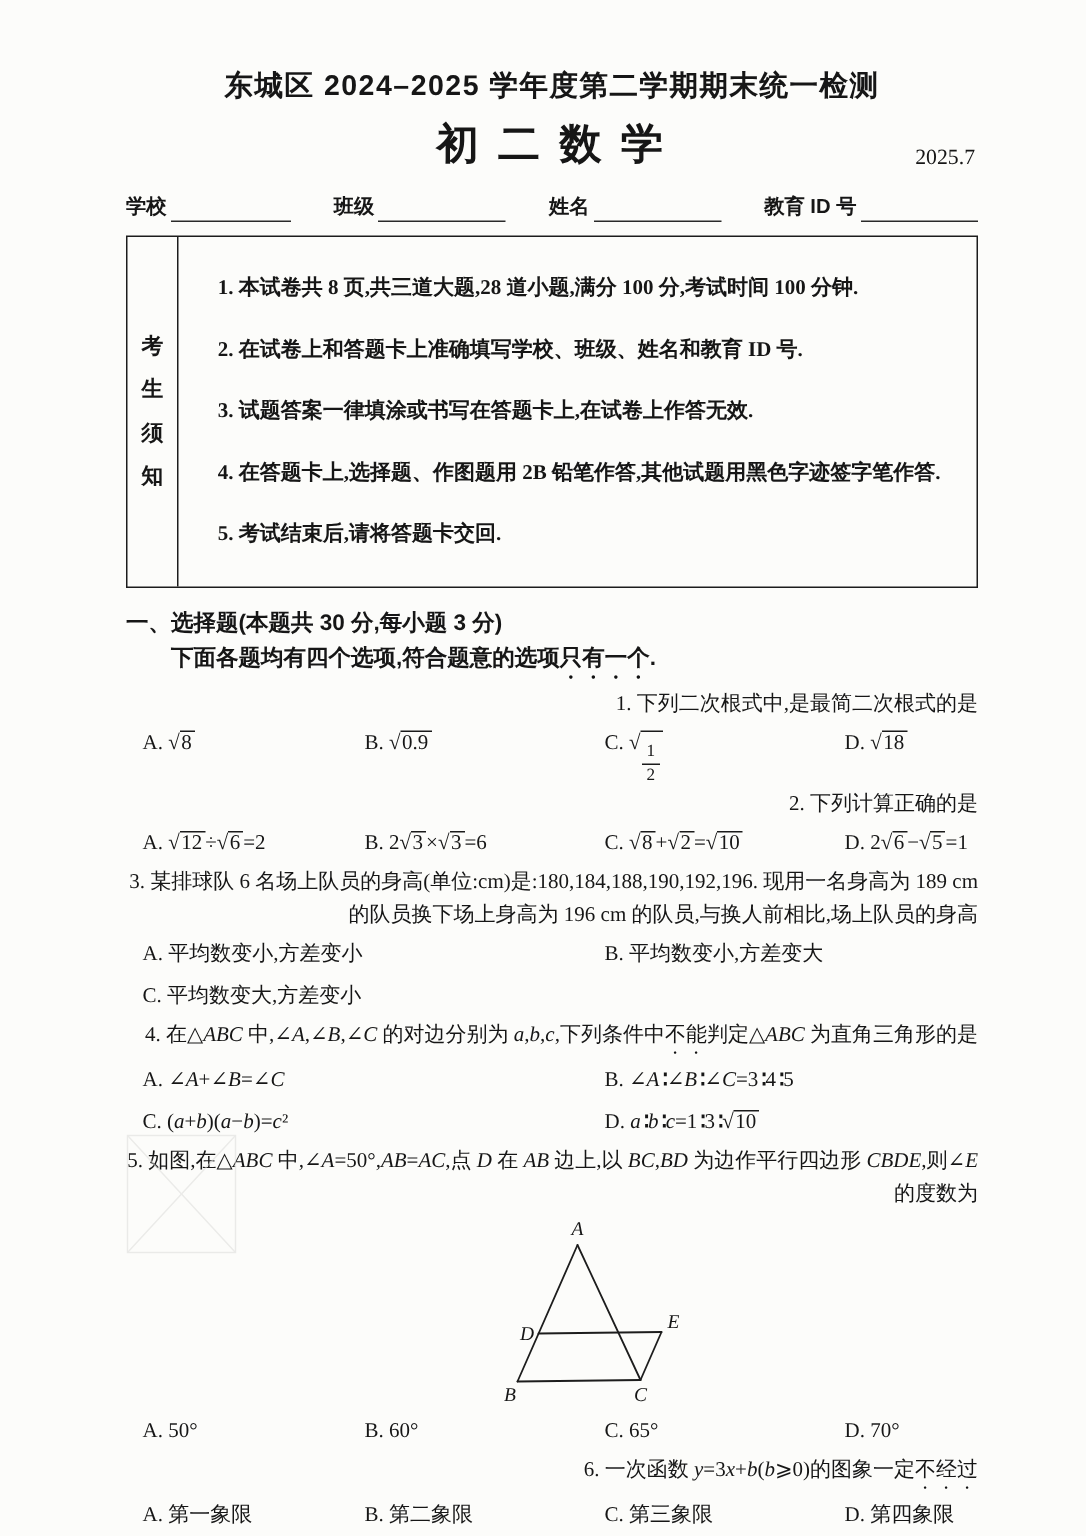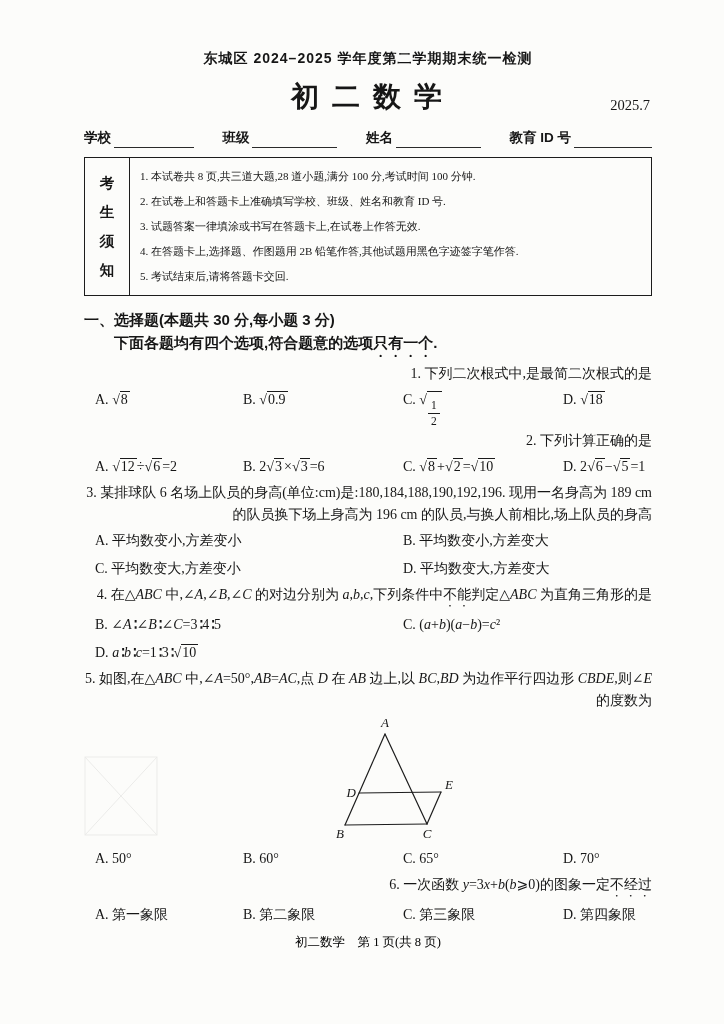--- a/index.html
+++ b/index.html
@@ -6,21 +6,21 @@
   body{width:724px;height:1024px;overflow:hidden;background:#e9e9e7;}
   .page{
     position:relative;width:724px;height:1024px;box-sizing:border-box;
     background:#fcfcfa;color:#161616;
     padding:46px 72px 0 84px;
     font-family:"Liberation Serif","DejaVu Serif",serif;
     font-size:14px;
   }
   
   .exam-title{
-    margin:0;text-align:center;font-size:14px;line-height:24px;font-weight:700;
+    margin:0;text-align:center;font-size:19px;line-height:24px;font-weight:700;
     font-family:"Liberation Sans","DejaVu Sans",sans-serif;letter-spacing:1px;
   }
   .subject-row{position:relative;margin-top:8px;height:38px;}
   .subject-title{
     position:absolute;left:0;right:0;text-align:center;
     font-size:28px;font-weight:700;letter-spacing:3px;line-height:38px;
   }
   .exam-date{position:absolute;right:2px;bottom:2px;font-size:14.5px;}
   .fields-row{
     margin-top:12px;display:flex;justify-content:space-between;align-items:flex-end;
@@ -32,21 +32,21 @@
   
   .notice{
     margin-top:9px;display:flex;border:1.6px solid #1c1c1c;
   }
   .notice-side{
     width:44px;border-right:1.3px solid #1c1c1c;display:flex;align-items:center;justify-content:center;
     font-weight:700;font-size:14.5px;
   }
   .notice-side span{width:1em;word-break:break-all;line-height:2.0;text-align:center;}
   .notice-items{padding:6px 8px 6px 10px;flex:1;}
-  .notice-items p{margin:0;font-size:11px;line-height:25px;white-space:nowrap;}
+  .notice-items p{margin:16px;font-size:14px;line-height:25px;white-space:nowrap;font-weight:bold;}
   
   .section-heading{
     margin:13px 0 0 0;font-weight:700;font-size:15px;line-height:22px;
     font-family:"Liberation Sans","DejaVu Sans",sans-serif;
   }
   .section-intro{
     margin:0;font-weight:700;font-size:15px;line-height:24px;padding-left:2em;
     font-family:"Liberation Sans","DejaVu Sans",sans-serif;
   }
   
@@ -133,27 +133,27 @@
       <span class="opt">D. 2<span class="sq">√<span class="rd">6</span></span>−<span class="sq">√<span class="rd">5</span></span>=1</span>
     </div>
   </div>
 
   <div class="q">
     <p class="stem">3. 某排球队 6 名场上队员的身高(单位:cm)是:180,184,188,190,192,196. 现用一名身高为 189 cm 的队员换下场上身高为 196 cm 的队员,与换人前相比,场上队员的身高</p>
     <div class="opts opts2">
       <span class="opt">A. 平均数变小,方差变小</span>
       <span class="opt">B. 平均数变小,方差变大</span>
       <span class="opt">C. 平均数变大,方差变小</span>
-      <span class="opt">D. 平均数变大,方差变大</span>
     </div>
   </div>
 
   <div class="q">
     <p class="stem">4. 在△<i>ABC</i> 中,∠<i>A</i>,∠<i>B</i>,∠<i>C</i> 的对边分别为 <i>a</i>,<i>b</i>,<i>c</i>,下列条件中<span class="emdot">不能</span>判定△<i>ABC</i> 为直角三角形的是</p>
     <div class="opts opts2">
+      <span class="opt">A. ∠<i>A</i>+∠<i>B</i>=∠<i>C</i></span>
       <span class="opt">B. ∠<i>A</i>∶∠<i>B</i>∶∠<i>C</i>=3∶4∶5</span>
       <span class="opt">C. (<i>a</i>+<i>b</i>)(<i>a</i>−<i>b</i>)=<i>c</i>²</span>
       <span class="opt">D. <i>a</i>∶<i>b</i>∶<i>c</i>=1∶3∶<span class="sq">√<span class="rd">10</span></span></span>
     </div>
   </div>
 
   <div class="q">
     <p class="stem">5. 如图,在△<i>ABC</i> 中,∠<i>A</i>=50°,<i>AB</i>=<i>AC</i>,点 <i>D</i> 在 <i>AB</i> 边上,以 <i>BC</i>,<i>BD</i> 为边作平行四边形 <i>CBDE</i>,则∠<i>E</i> 的度数为</p>
     <div class="figure-wrap">
       <svg width="150" height="128" viewBox="0 0 150 128">

